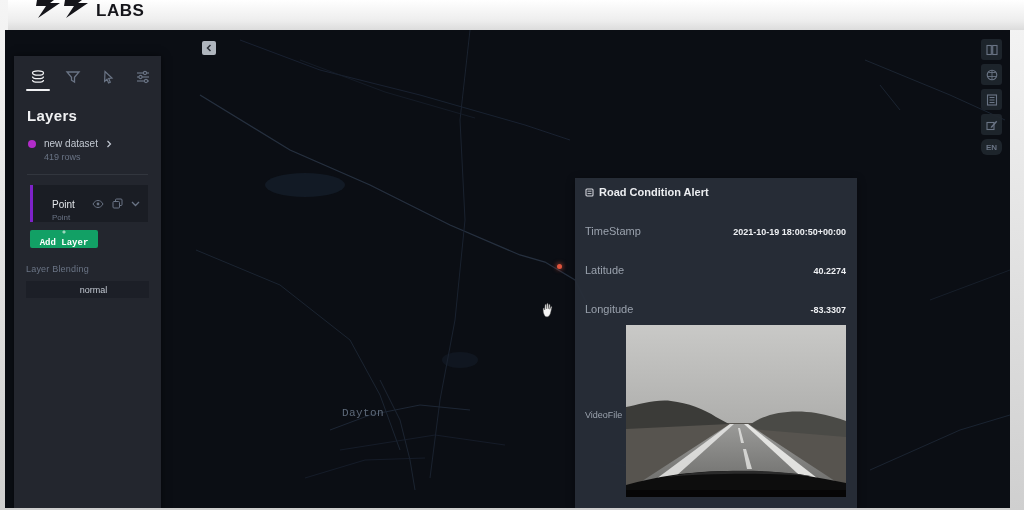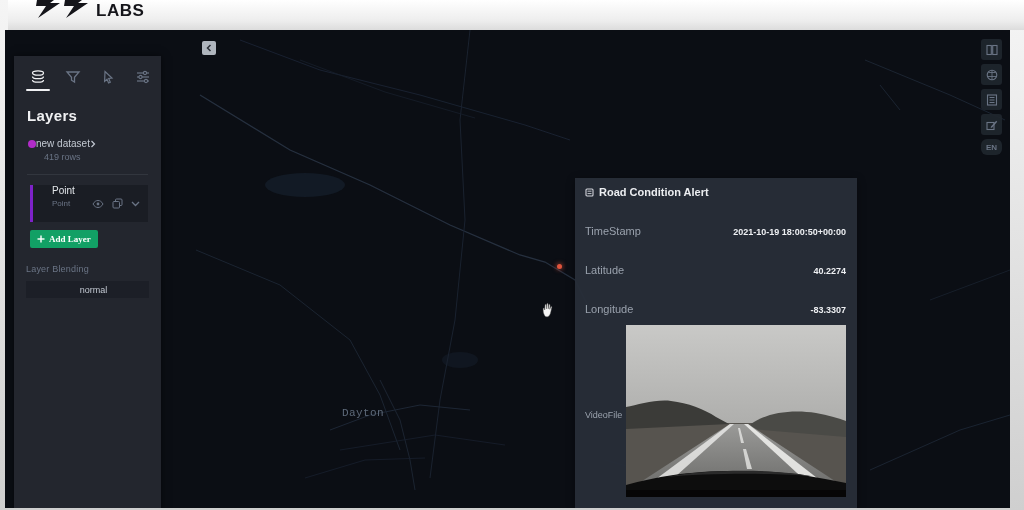--- a/index.html
+++ b/index.html
@@ -29,36 +29,36 @@
                   align-items:center; justify-content:center; cursor:pointer; }
 
   
   .sidebar { position:absolute; left:9px; top:26px; width:147px; height:470px;
              background:rgba(36,39,48,.97); box-shadow:0 0 8px rgba(0,0,0,.5); }
   .tabs { display:flex; gap:11px; padding:13px 0 0 12px; }
   .tab { width:24px; height:24px; display:flex; flex-direction:column; align-items:center; cursor:pointer; }
   .tab svg { display:block; }
   .tab .underline { width:24px; height:2px; background:#f0f1f3; margin-top:4px; border-radius:1px; }
   .panel-title { color:#f0f1f3; font-size:15px; font-weight:bold; letter-spacing:.3px; padding:14px 0 0 13px; }
-  .dataset-row { display:flex; align-items:center; padding:14px 0 0 14px; cursor:pointer;text-align:right; }
+  .dataset-row { display:flex; align-items:center; gap:8px; padding:14px 0 0 14px; cursor:pointer;text-align:right; }
   .dataset-dot { width:8px; height:8px; border-radius:50%; background:#b22cc9; }
   .dataset-name { color:#c3c9d2; font-size:10px; }
   .dataset-rows { color:#6a7485; font-size:9px; padding:3px 0 0 30px; }
   .divider { height:1px; background:#32363e; margin:12px 13px 0 13px; }
   .layer-card { position:relative; margin:10px 13px 0 16px; height:37px; background:rgba(26,29,36,.9);
-                border-left:3px solid #7e22c9; display:flex; align-items:flex-start; cursor:pointer; }
+                border-left:3px solid #7e22c9; display:flex; align-items:flex-end; cursor:pointer; }
   .layer-card-text { padding-left:19px; }
   .layer-title { color:#e3e6ea; font-size:10px; }
   .layer-sub { color:#6a7485; font-size:8px; margin-top:3px; }
   .layer-icons { position:absolute; right:8px; top:0; height:100%; display:flex; align-items:center; gap:8px; }
   .icon-btn { cursor:pointer; display:flex; }
   .add-layer-btn { margin:8px 0 0 16px; width:68px; height:18px; background:#12a065; border:none;
                    border-radius:2px; color:#fff; font-size:9px; font-weight:bold; display:flex;
                    align-items:center; justify-content:center; gap:4px; cursor:pointer;
-                   font-family:Liberation Serif, serif; }
+                   font-family:Liberation Mono, monospace;flex-direction:column; }
   .blend-label { color:#6a7485; font-size:9px; padding:16px 0 0 12px; letter-spacing:.2px; }
   .blend-select { margin:7px 12px 0 12px; height:17px; background:#1c1f27; display:flex; align-items:center;
                   padding-left:12px; color:#c3c9d2; font-size:9px; cursor:pointer;justify-content:center; }
 
   
   .map-controls { position:absolute; right:8px; top:9px; display:flex; flex-direction:column; gap:4px; }
   .mc-btn { width:21px; height:21px; background:rgba(32,38,46,.92); border-radius:3px;
             display:flex; align-items:center; justify-content:center; cursor:pointer; }
   .mc-btn.locale { color:#6a7485; font-size:8px; font-weight:bold; height:16px;border-radius:6px; }
 

